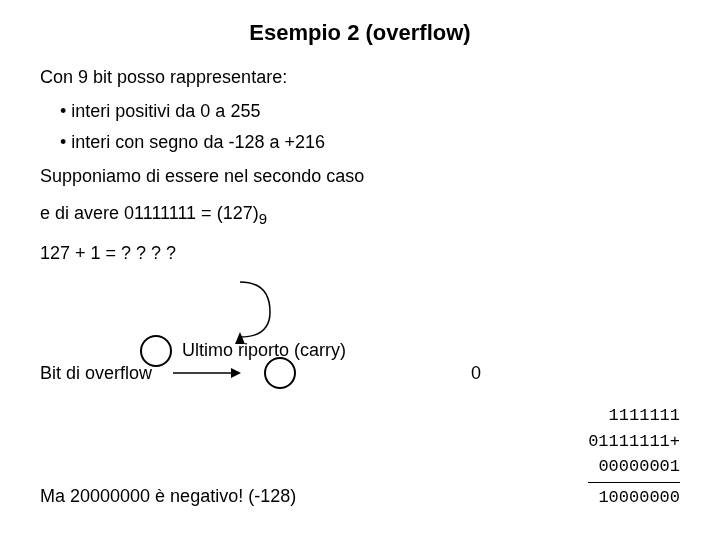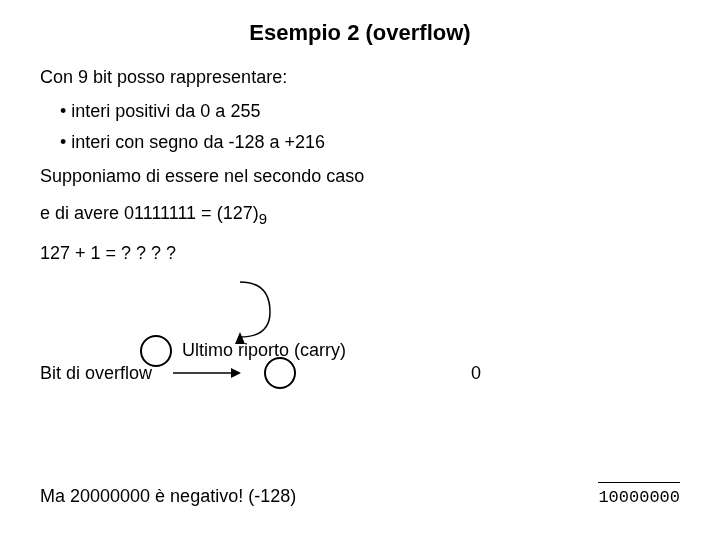--- a/index.html
+++ b/index.html
@@ -92,19 +92,22 @@
       <svg width="70" height="20" style="margin: 0 6px;">
         <line x1="0" y1="10" x2="58" y2="10" stroke="#000" stroke-width="1.5"></line>
         <polygon points="58,5 68,10 58,15" fill="#000"></polygon>
       </svg>
       <div class="circle"></div>
       <span style="margin-left: 160px; font-size:18px;">0</span>
     </div>
   </div>
 
   <div class="binary-block">
+    <div>1111111</div>
+    <div>01111111+</div>
+    <div>00000001</div>
     <div class="divider-line"></div>
     <div>10000000</div>
   </div>
 
   <div style="position:absolute; bottom:20px; left:40px;" class="line">Ma 20000000 è negativo!  (-128)</div>
 
 </div>
 
 </body></html>

